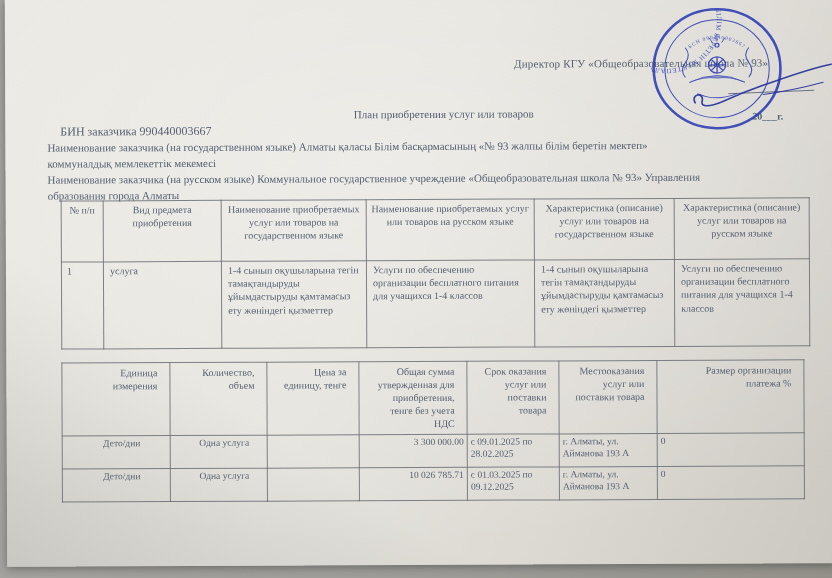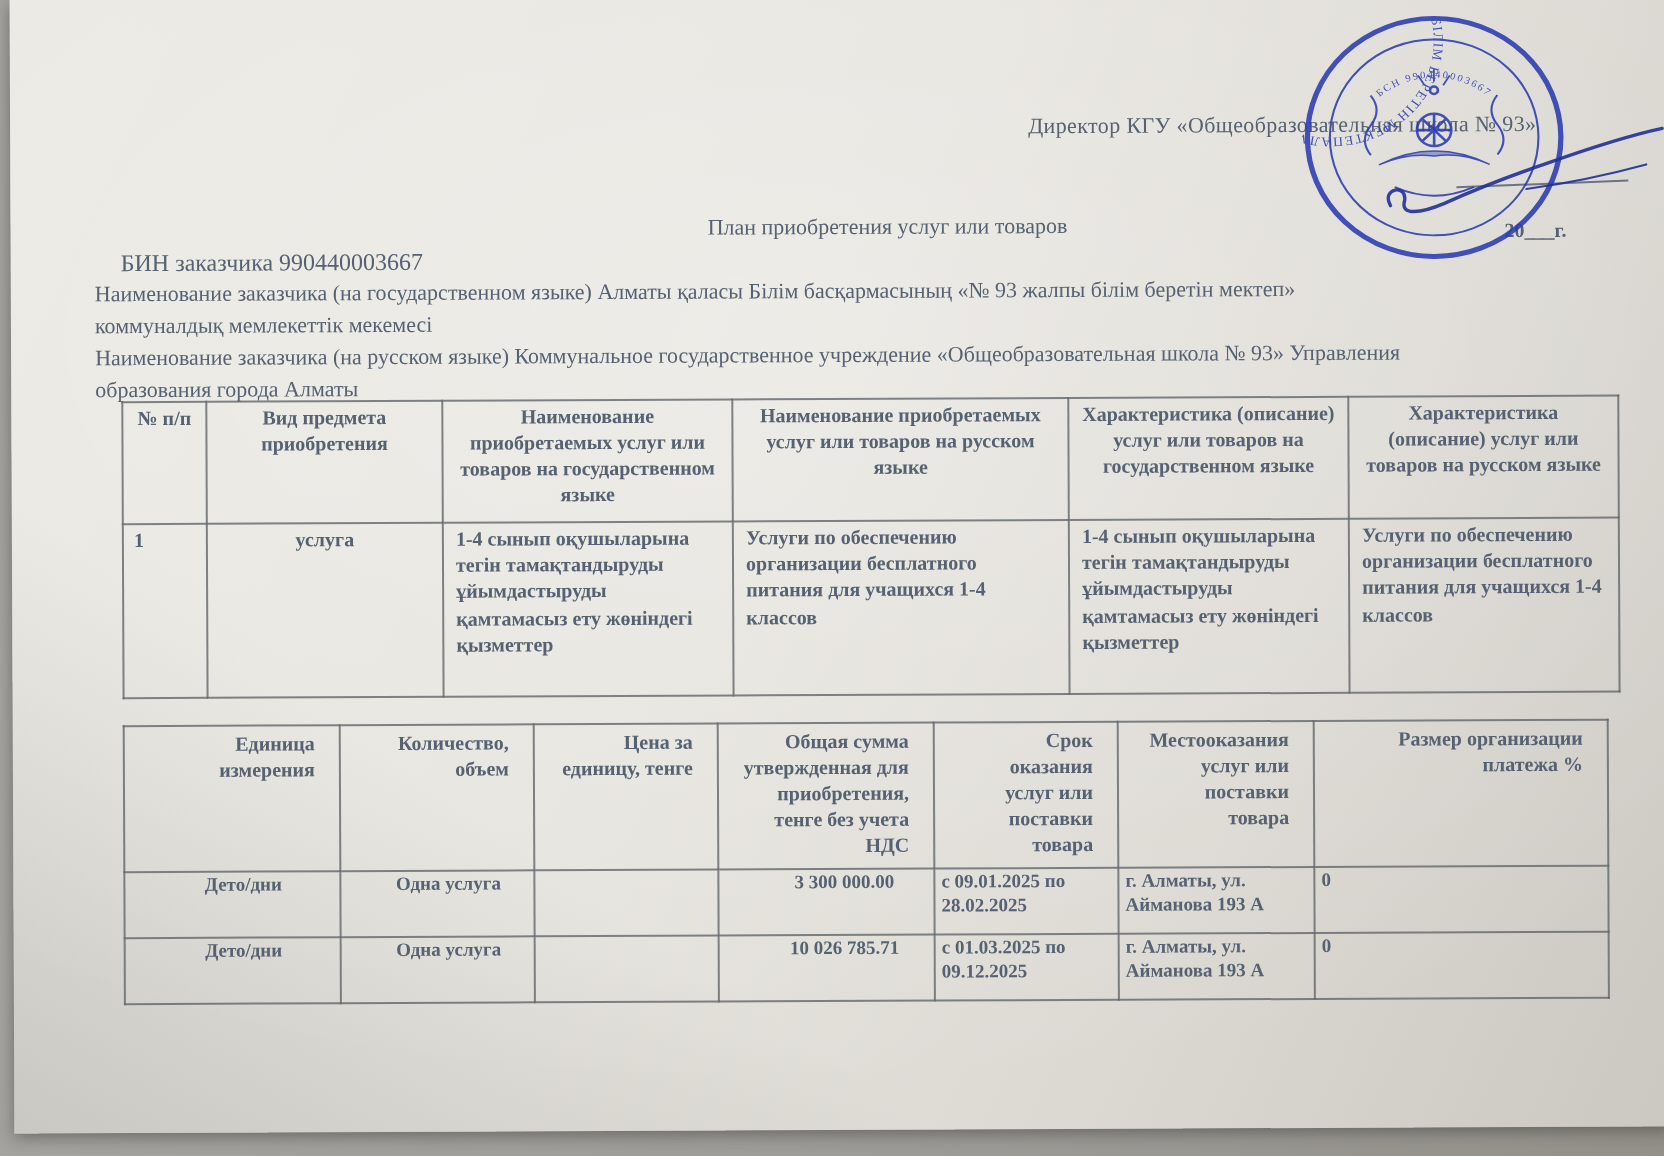--- a/index.html
+++ b/index.html
@@ -21,32 +21,32 @@
   .abs{position:absolute;}
   .approval{left:509px;top:60px;width:315px;font-size:11px;letter-spacing:0.2px;}
   .sig-line{left:723px;top:95px;width:86px;border-bottom:1px solid rgba(70,80,105,0.75);transform:rotate(-2deg);}
   .date-blank{left:747px;top:114px;font-size:10px;font-weight:bold;}
   .doc-title{left:60px;top:110px;right:12px;text-align:center;font-size:11px;}
   .bin-line{left:55px;top:125px;font-size:12px;}
   .cust-kz{left:42px;top:140px;width:652px;font-size:11px;line-height:16px;}
   .cust-ru{left:42px;top:172px;width:700px;font-size:11px;line-height:16px;}
 
   table{border-collapse:collapse;table-layout:fixed;color:#566172;}
-  td,th{border:1px solid rgba(98,102,108,0.8);vertical-align:top;font-weight:bold;}
+  td,th{border:1px solid rgba(98,102,108,0.8);vertical-align:top;font-weight:normal;}
   .t1{left:55px;top:201px;width:748px;font-size:10px;}
   .t1 th{text-align:center;padding:2px 4px;line-height:1.3;height:56px;}
   .t1 td{padding:2px 6px;line-height:1.32;height:82px;text-align:left;}
   .t1 td.c-num{padding-left:5px;}
-  .t1 td.c-center{text-align:center;}
+  .t1 td.c-center{text-align:left;}
 
   .t2{left:55px;top:363px;width:742px;font-size:10px;}
   .t2 th{text-align:right;padding:3px 12px;line-height:1.3;height:66px;}
   .t2 td{padding:2px 3px;line-height:1.25;height:28px;font-size:9.5px;}
   .t2 td.c-left{padding-left:14px;text-align:center;}
-  .t2 td.c-amt{text-align:center;padding-left:21px;}
+  .t2 td.c-amt{text-align:right;padding-left:21px;}
   .t2 td.c-mid{}
 
   .stamp-wrap{left:646px;top:10px;width:132px;height:124px;opacity:0.88;}
   .sign-wrap{left:640px;top:46px;width:192px;height:72px;}
 </style>
 </head>
 <body>
 
 <div class="photo">
   <div class="paper">

